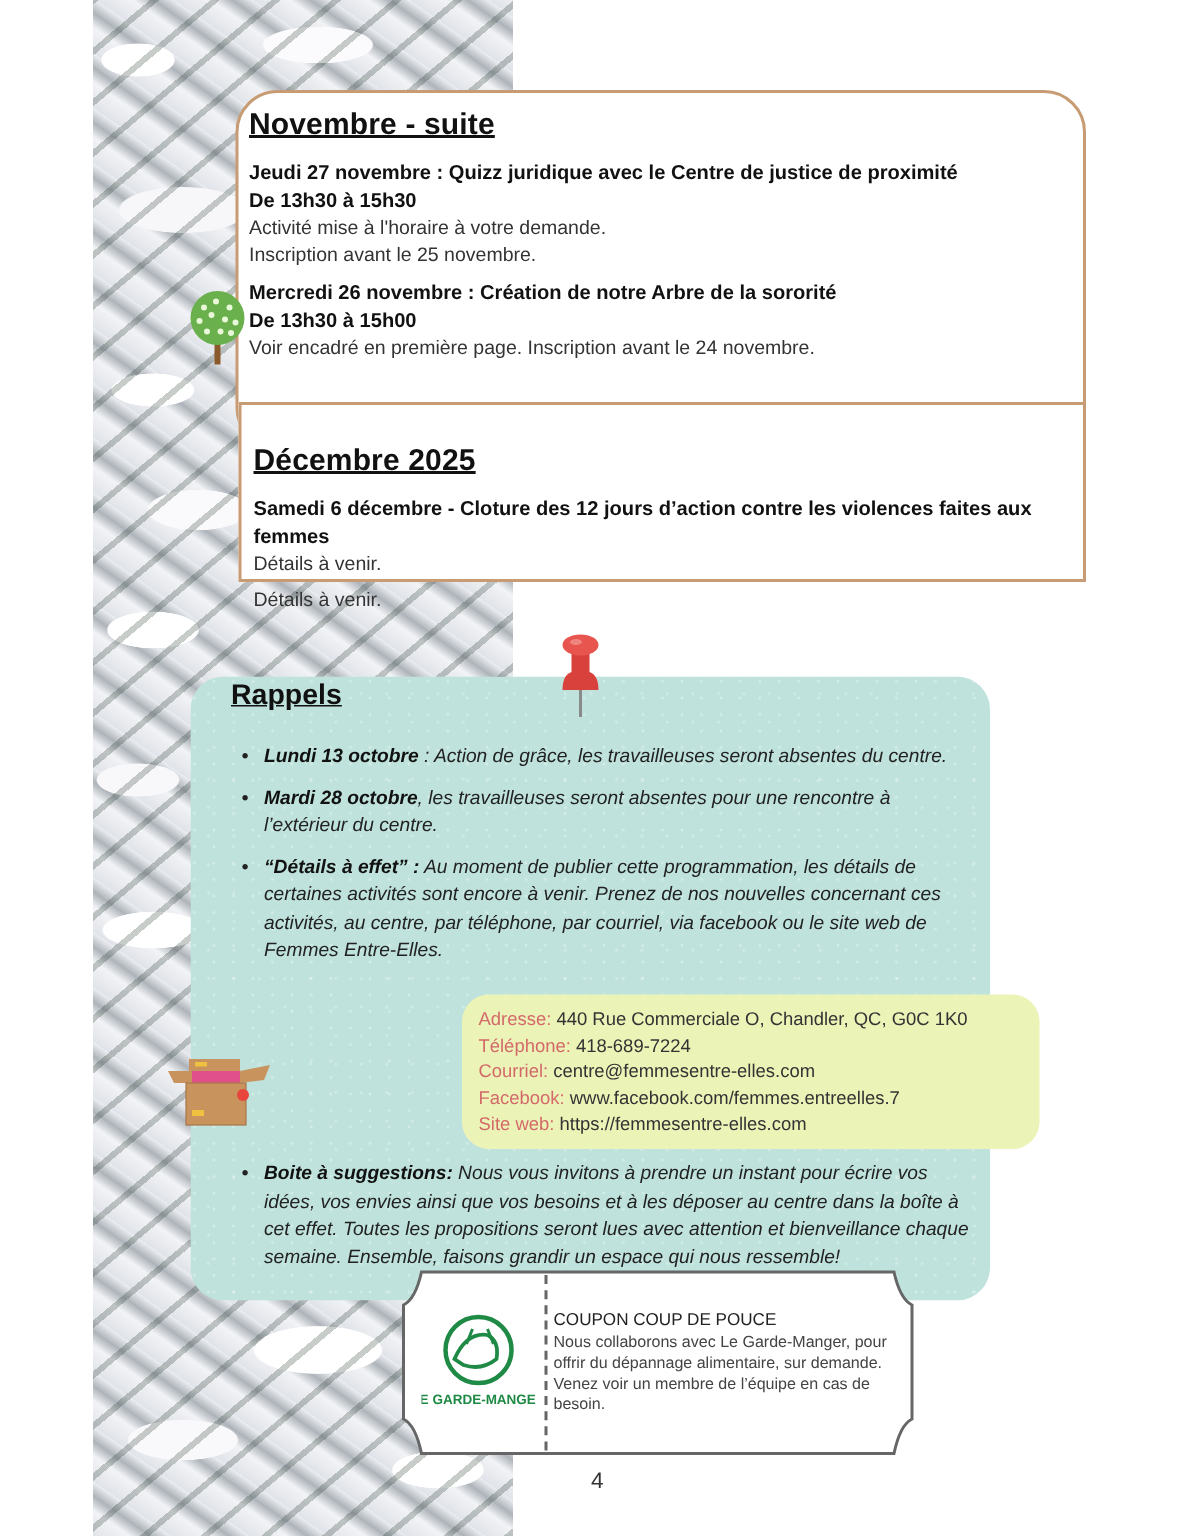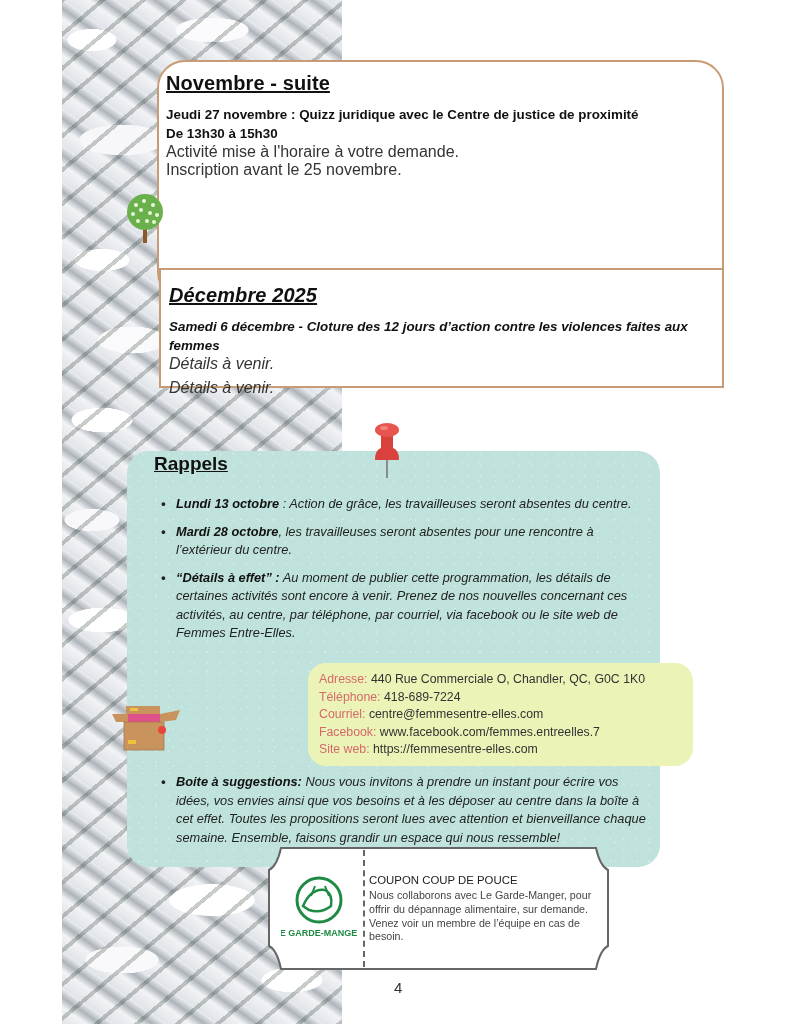--- a/index.html
+++ b/index.html
@@ -30,29 +30,29 @@
   .snow-bg::after {
     content: ""; position: absolute; inset: 0;
     background: repeating-linear-gradient(-40deg, rgba(90,105,95,0.35) 0 4px, transparent 4px 26px);
     mix-blend-mode: multiply;
   }
 
   .event-box {
     position: absolute; background: #fff; border: 2px solid #c79c74;
   }
   .box-nov { left: 157px; top: 60px; width: 567px; height: 240px; padding: 10px 7px; border-radius: 28px; }
-  .box-dec { left: 159px; top: 268px; width: 565px; height: 120px; padding: 14px 8px; font-style: italic; }
+  .box-dec { left: 159px; top: 268px; width: 565px; height: 120px; padding: 26px 8px; }
 
   .section-title {
     font-size: 20px; font-weight: bold; text-decoration: underline; color: #111;
     margin-bottom: 10px; letter-spacing: 0.1px;
   }
   .ev-head { font-size: 13.4px; font-weight: bold; color: #111; line-height: 19px; }
   .ev-time { font-size: 13.4px; font-weight: bold; color: #111; line-height: 19px; }
-  .ev-text { font-size: 16px; color: #333; line-height: 18px; }
+  .ev-text { font-size: 13px; color: #333; line-height: 18px; }
   .event + .event { margin-top: 6px; }
 
   .tree-icon { position: absolute; left: 124px; top: 193px; width: 42px; height: 52px; }
   .pin-icon { position: absolute; left: 367px; top: 420px; width: 40px; height: 60px; z-index: 5; }
 
   .rappels {
     position: absolute; left: 127px; top: 451px; width: 533px; height: 416px;
     background: #bfe3dc; border-radius: 22px;
     background-image:
       radial-gradient(circle at 20% 30%, rgba(255,255,255,0.35) 0.6px, transparent 1.2px),
@@ -96,20 +96,25 @@
 
 <div class="snow-bg"></div>
 
 <div class="event-box box-nov">
   <div class="section-title">Novembre - suite</div>
   <div class="event">
     <div class="ev-head">Jeudi 27 novembre : Quizz juridique avec le Centre de justice de proximité</div>
     <div class="ev-time">De 13h30 à 15h30</div>
     <div class="ev-text">Activité mise à l'horaire à votre demande.</div>
     <div class="ev-text">Inscription avant le 25 novembre.</div>
+  </div>
+  <div class="event">
+    <div class="ev-head">Mercredi 26 novembre : Création de notre Arbre de la sororité</div>
+    <div class="ev-time">De 13h30 à 15h00</div>
+    <div class="ev-text">Voir encadré en première page. Inscription avant le 24 novembre.</div>
   </div>
 </div>
 
 <svg class="tree-icon" viewBox="0 0 42 52">
   <rect x="19" y="28" width="4" height="22" fill="#8b5a2b"></rect>
   <circle cx="21" cy="19" r="18" fill="#6ab04c"></circle>
   <g fill="#e8f8d8">
     <circle cx="12" cy="12" r="2"></circle>
       <circle cx="20" cy="8" r="2"></circle>
       <circle cx="29" cy="12" r="2"></circle>

